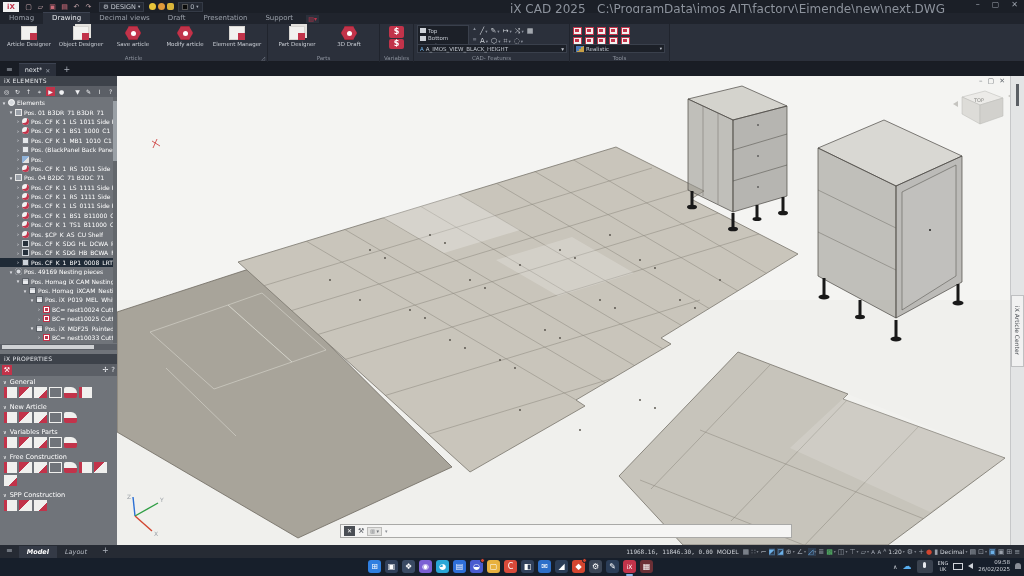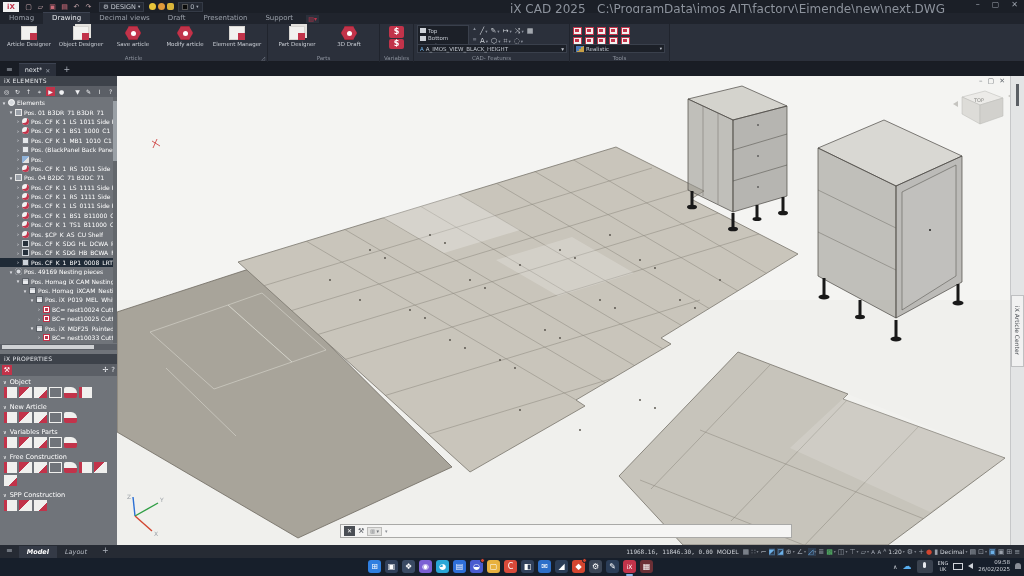--- a/index.html
+++ b/index.html
@@ -681,21 +681,21 @@
       <div class="phead">iX PROPERTIES</div>
       <div class="proptools">
         <div class="wrench-tile">⚒</div>
         <div class="sp"></div>
         <span style="color:#e8eaee; font-size:7px">✢</span>
         <span style="color:#e8eaee; font-size:7px">?</span>
       </div>
       <div id="prop-secs">
           <div class="psec">
             <span class="caret">∨</span>
-            <span>Object</span>
+            <span>General</span>
           </div>
           <div class="picons">
             <div class="pic pv0"></div>
             <div class="pic pv1"></div>
             <div class="pic pv2"></div>
             <div class="pic pv3"></div>
             <div class="pic pv4"></div>
             <div class="pic pv0"></div>
           </div>
           <div class="psec">

